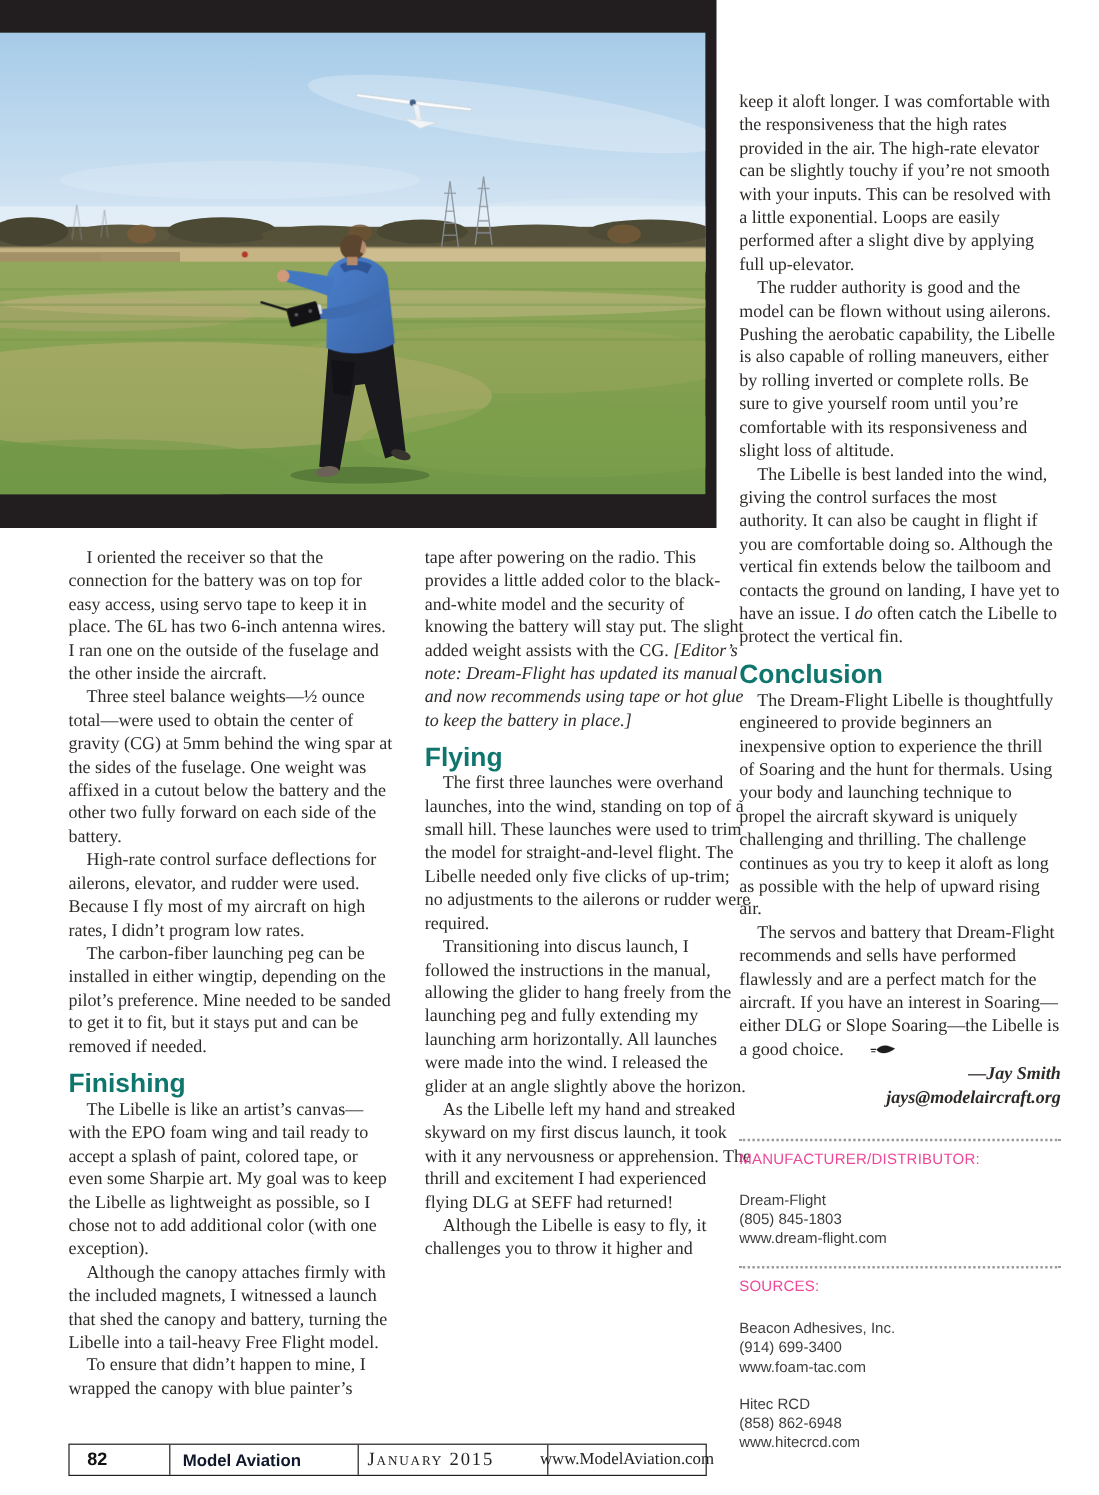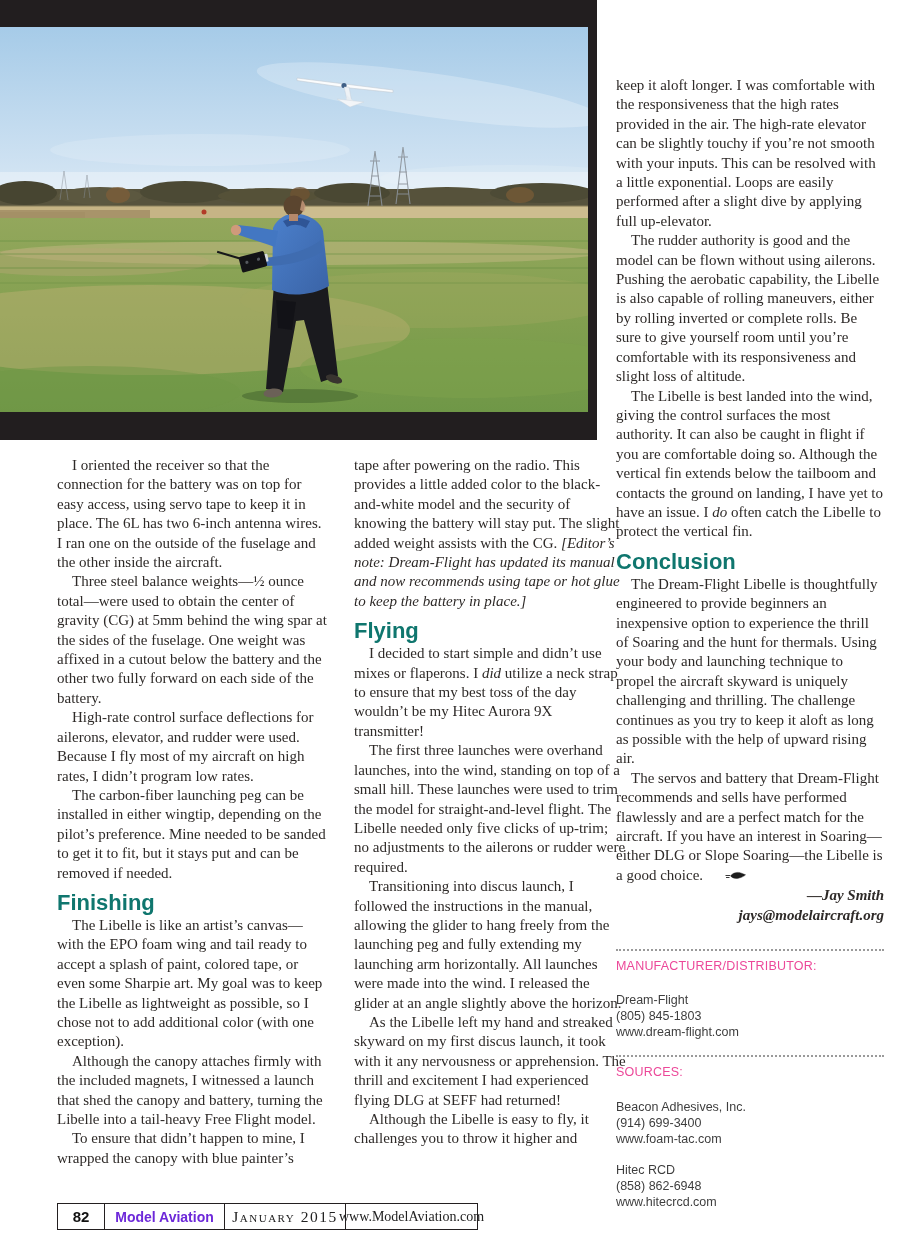--- a/index.html
+++ b/index.html
@@ -24,25 +24,25 @@
   .plane-dingbat{display:inline-block;vertical-align:-1px;margin-left:3px;}
 
   
   .colophon{margin-top:24px;font-family:"Liberation Sans",sans-serif;color:#3e3e3e;}
   .dotted-rule{border-top:2px dotted #9a9a9a;height:0;margin:0 0 6px 0;}
   .colophon-label{font-size:12.5px;letter-spacing:.2px;margin:0 0 16px 0;color:#ec4899;}
   .contact{font-size:12.5px;line-height:16px;margin:0 0 15px 0;}
 
   
   .footer{position:absolute;left:57px;top:1203px;height:25px;display:flex;
-          border:1px solid #231f20;box-sizing:content-box;}
+          border:1px solid #231f20;box-sizing:content-box;gap:37px;}
   .footer .cell{display:flex;align-items:center;justify-content:center;height:25px;}
   .footer .cell+.cell{border-left:1px solid #231f20;}
   .f-num{width:46px;font-family:"Liberation Sans",sans-serif;font-weight:bold;font-size:15px;color:#111;}
-  .f-mag{width:119px;font-family:"Liberation Sans",sans-serif;font-weight:bold;font-size:14px;color:#6d28d9;}
+  .f-mag{width:119px;font-family:"Liberation Sans",sans-serif;font-weight:bold;font-size:14px;color:#0f172a;}
   .f-date{width:120px;font-family:"Liberation Serif",serif;font-variant:small-caps;
           letter-spacing:1.5px;font-size:15.5px;color:#222;}
   .f-url{width:131px;font-family:"Liberation Serif",serif;font-size:14px;color:#222;}
 </style>
 </head>
 <body>
 
 <div id="page">
 
   <div class="photo-block">
@@ -167,21 +167,20 @@
     <p>The carbon-fiber launching peg can be installed in either wingtip, depending on the pilot’s preference. Mine needed to be sanded to get it to fit, but it stays put and can be removed if needed.</p>
     <h3>Finishing</h3>
     <p>The Libelle is like an artist’s canvas—with the EPO foam wing and tail ready to accept a splash of paint, colored tape, or even some Sharpie art. My goal was to keep the Libelle as lightweight as possible, so I chose not to add additional color (with one exception).</p>
     <p>Although the canopy attaches firmly with the included magnets, I witnessed a launch that shed the canopy and battery, turning the Libelle into a tail-heavy Free Flight model.</p>
     <p>To ensure that didn’t happen to mine, I wrapped the canopy with blue painter’s</p>
   </div>
 
   <div class="col col2">
     <p class="noindent"><span>tape after powering on the radio. This provides a little added color to the black-and-white model and the security of knowing the battery will stay put. The slight added weight assists with the CG. </span><span class="ital">[Editor’s note: Dream-Flight has updated its manual and now recommends using tape or hot glue to keep the battery in place.]</span></p>
     <h3>Flying</h3>
-    <p><span>I decided to start simple and didn’t use mixes or flaperons. I </span><span class="ital">did</span><span> utilize a neck strap to ensure that my best toss of the day wouldn’t be my Hitec Aurora 9X transmitter!</span></p>
     <p>The first three launches were overhand launches, into the wind, standing on top of a small hill. These launches were used to trim the model for straight-and-level flight. The Libelle needed only five clicks of up-trim; no adjustments to the ailerons or rudder were required.</p>
     <p>Transitioning into discus launch, I followed the instructions in the manual, allowing the glider to hang freely from the launching peg and fully extending my launching arm horizontally. All launches were made into the wind. I released the glider at an angle slightly above the horizon.</p>
     <p>As the Libelle left my hand and streaked skyward on my first discus launch, it took with it any nervousness or apprehension. The thrill and excitement I had experienced flying DLG at SEFF had returned!</p>
     <p>Although the Libelle is easy to fly, it challenges you to throw it higher and</p>
   </div>
 
   <div class="col col3">
     <p class="noindent">keep it aloft longer. I was comfortable with the responsiveness that the high rates provided in the air. The high-rate elevator can be slightly touchy if you’re not smooth with your inputs. This can be resolved with a little exponential. Loops are easily performed after a slight dive by applying full up-elevator.</p>
     <p>The rudder authority is good and the model can be flown without using ailerons. Pushing the aerobatic capability, the Libelle is also capable of rolling maneuvers, either by rolling inverted or complete rolls. Be sure to give yourself room until you’re comfortable with its responsiveness and slight loss of altitude.</p>
     <p><span>The Libelle is best landed into the wind, giving the control surfaces the most authority. It can also be caught in flight if you are comfortable doing so. Although the vertical fin extends below the tailboom and contacts the ground on landing, I have yet to have an issue. I </span><span class="ital">do</span><span> often catch the Libelle to protect the vertical fin.</span></p>

